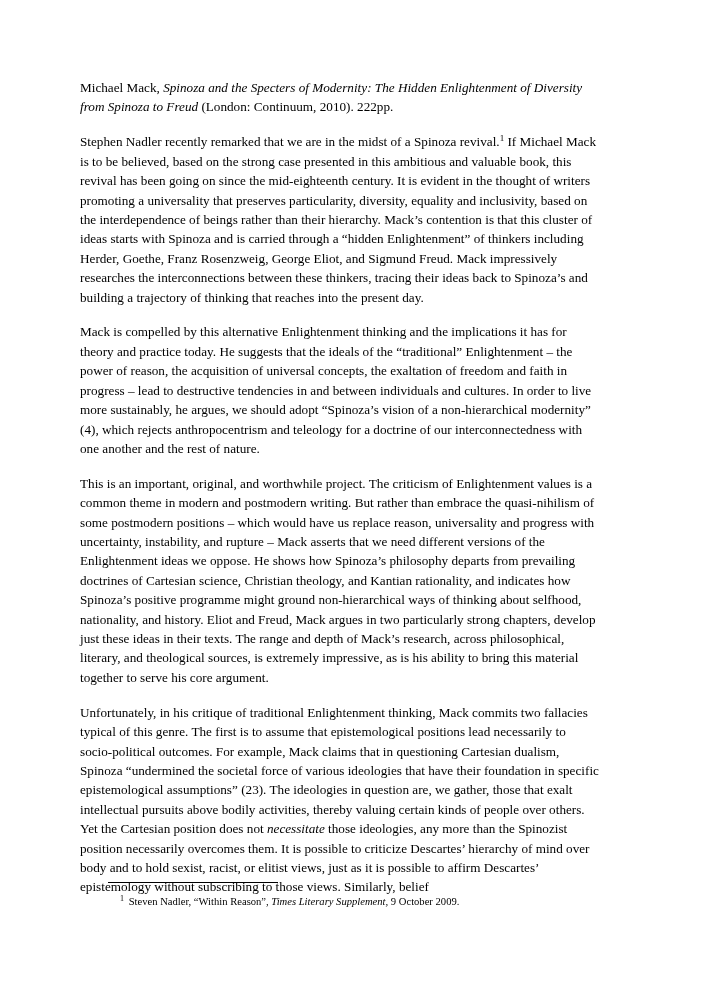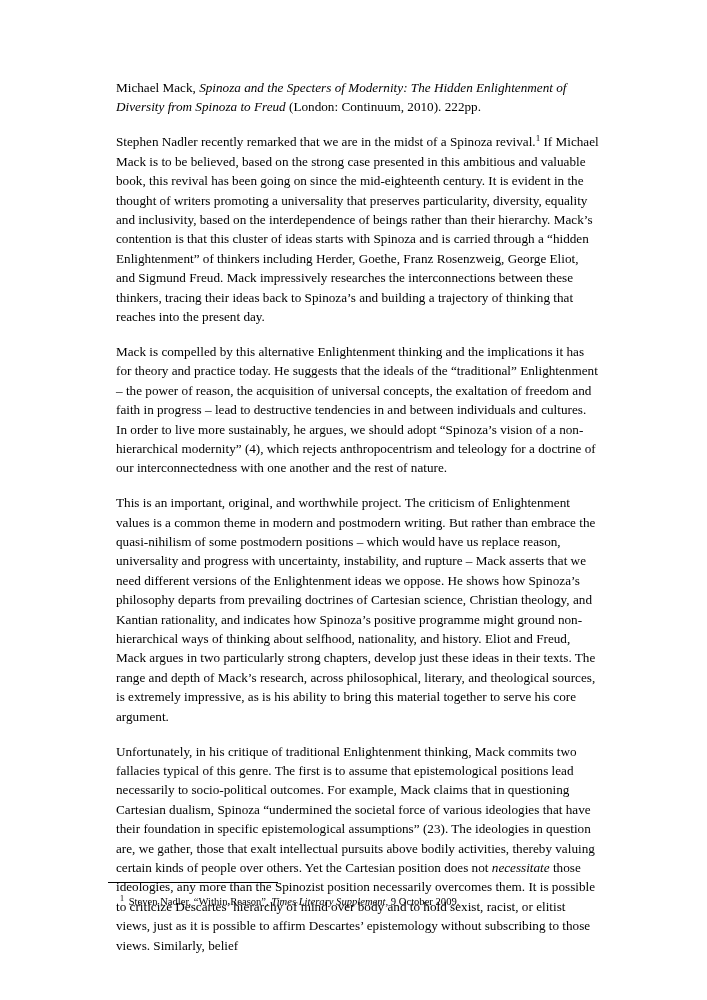--- a/index.html
+++ b/index.html
@@ -12,21 +12,21 @@
     height: 1000px;
     font-family: "Liberation Serif", serif;
     color: #000000;
   }
   .page {
     position: relative;
     width: 707px;
     height: 1000px;
     background: #ffffff;
     box-sizing: border-box;
-    padding: 78px 108px 0 116px;
+    padding: 78px 108px 0 80px;
   }
   .doc-body {
     font-size: 13.2px;
     line-height: 1.47;
     text-align: left;
   }
   .para {
     margin: 0 0 15.5px 0;
     text-align: left;
     hyphens: none;

